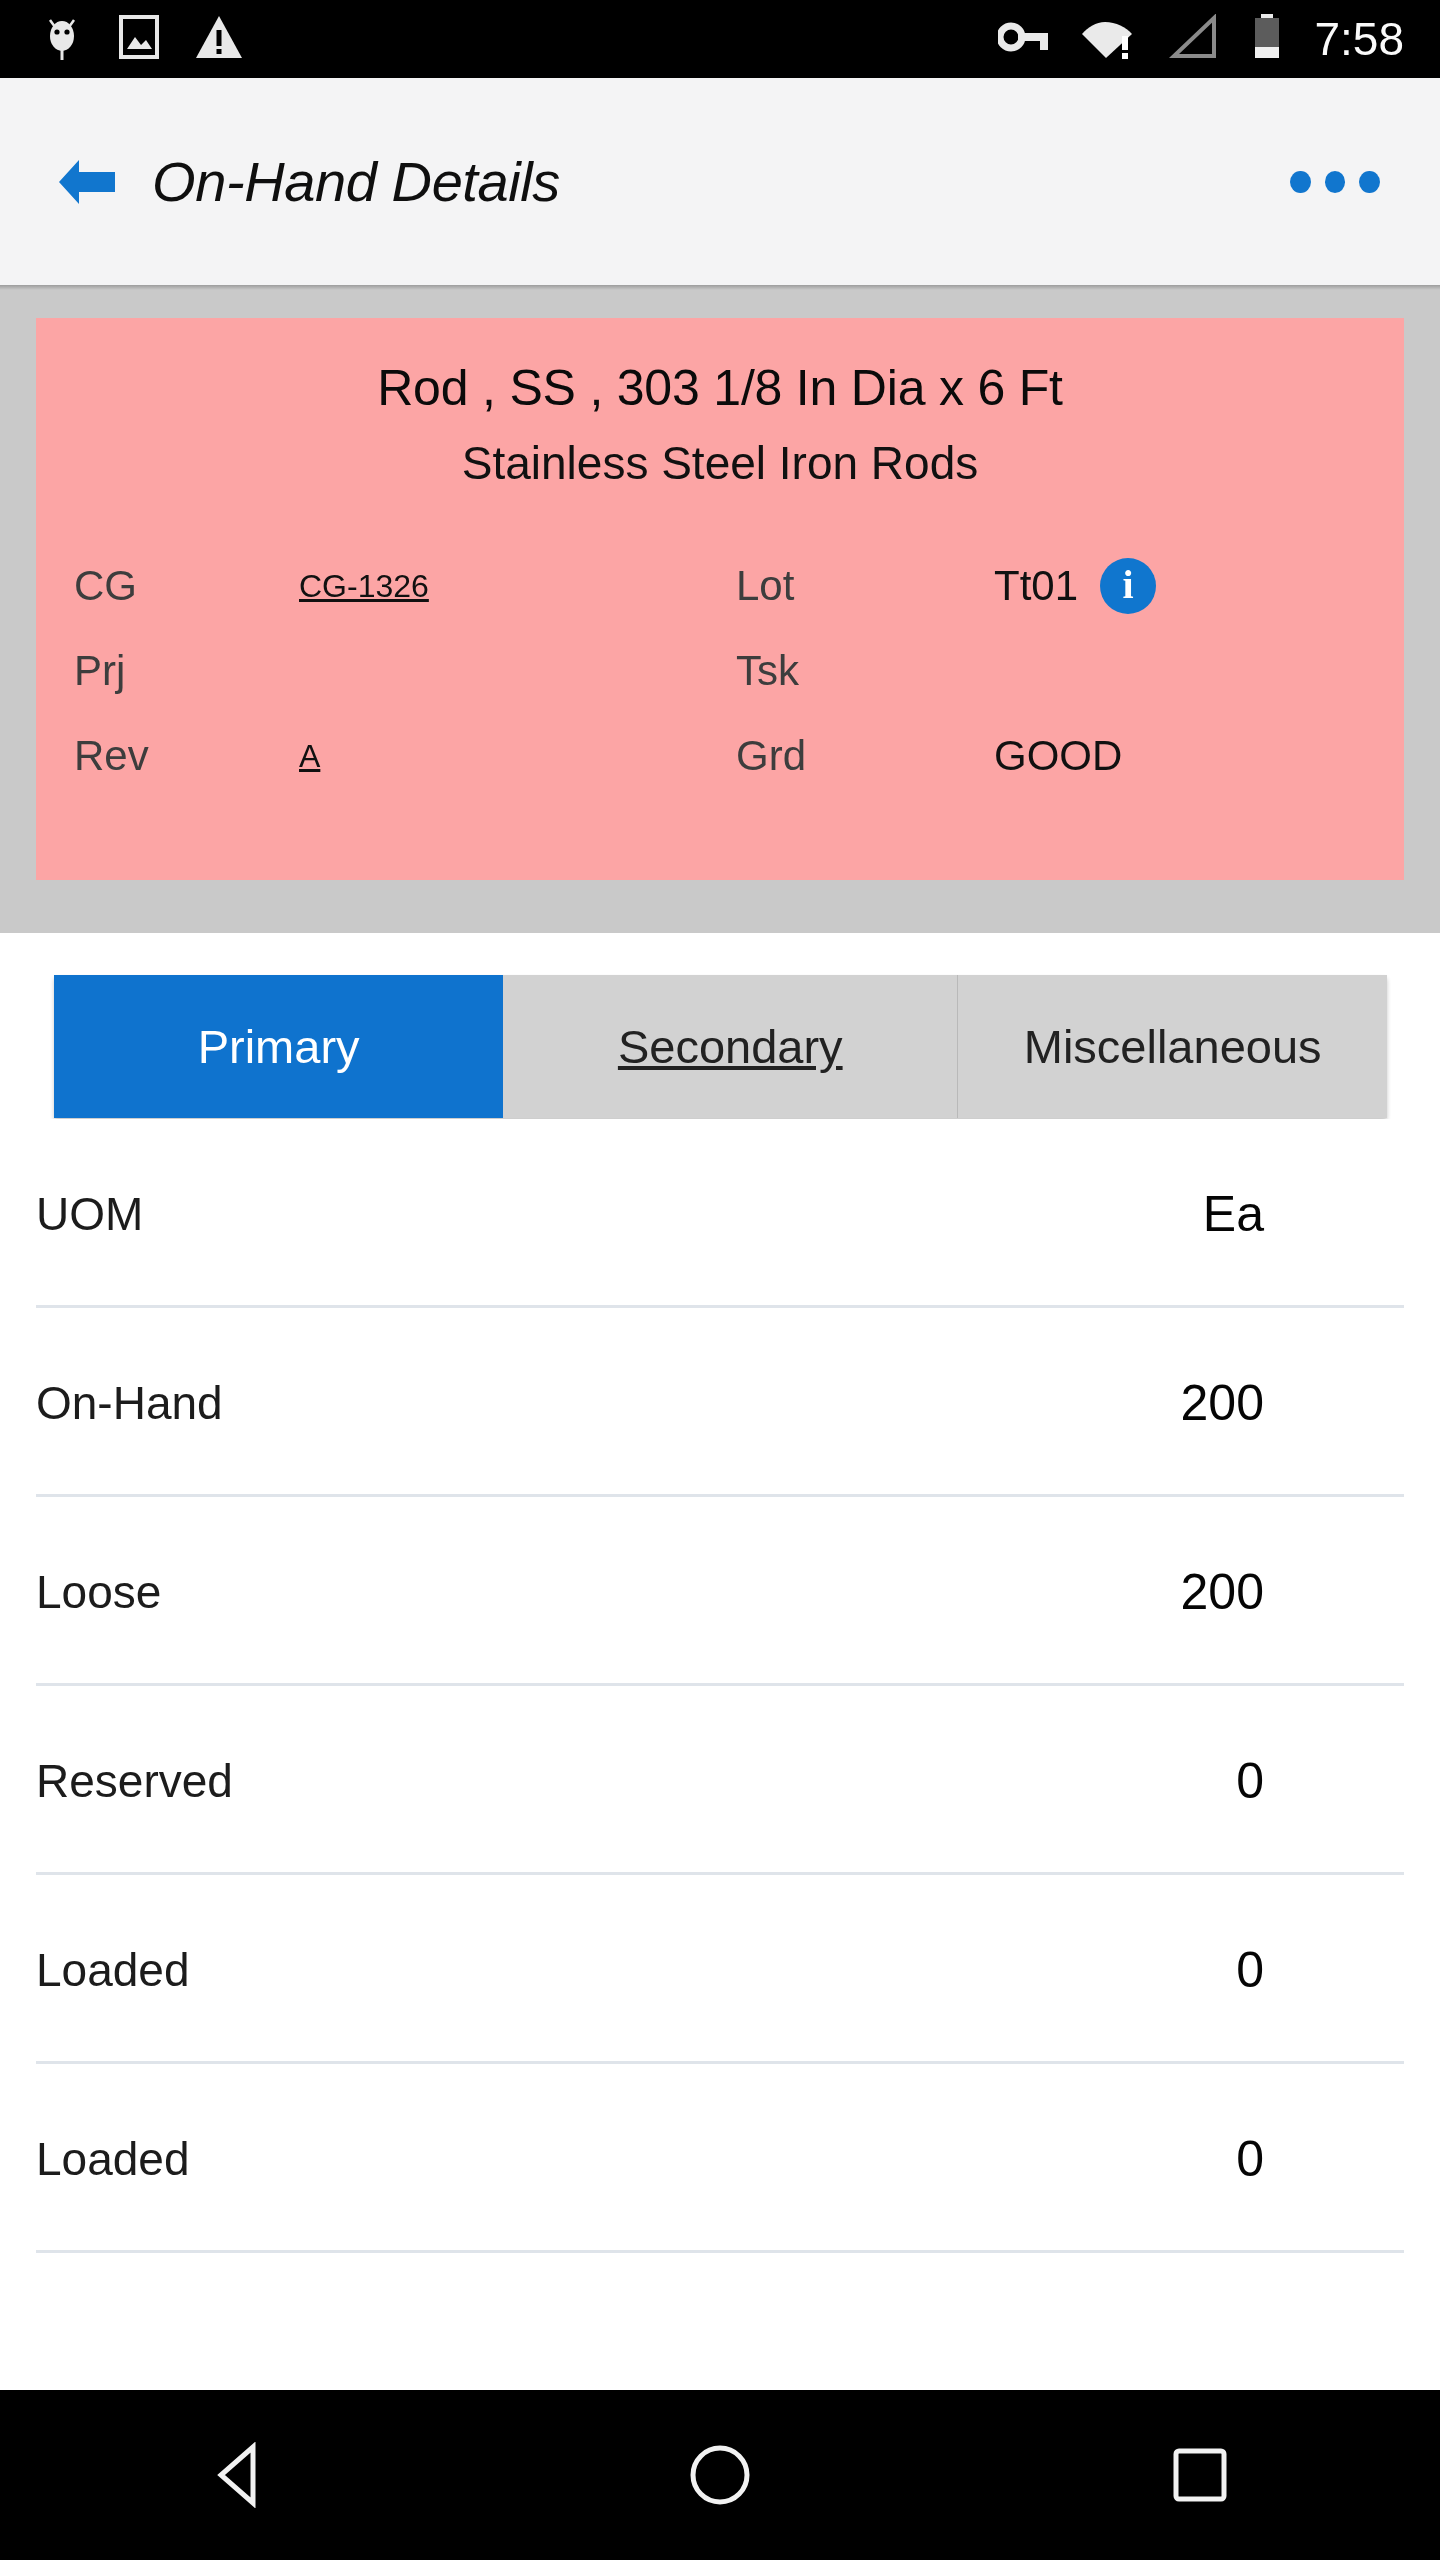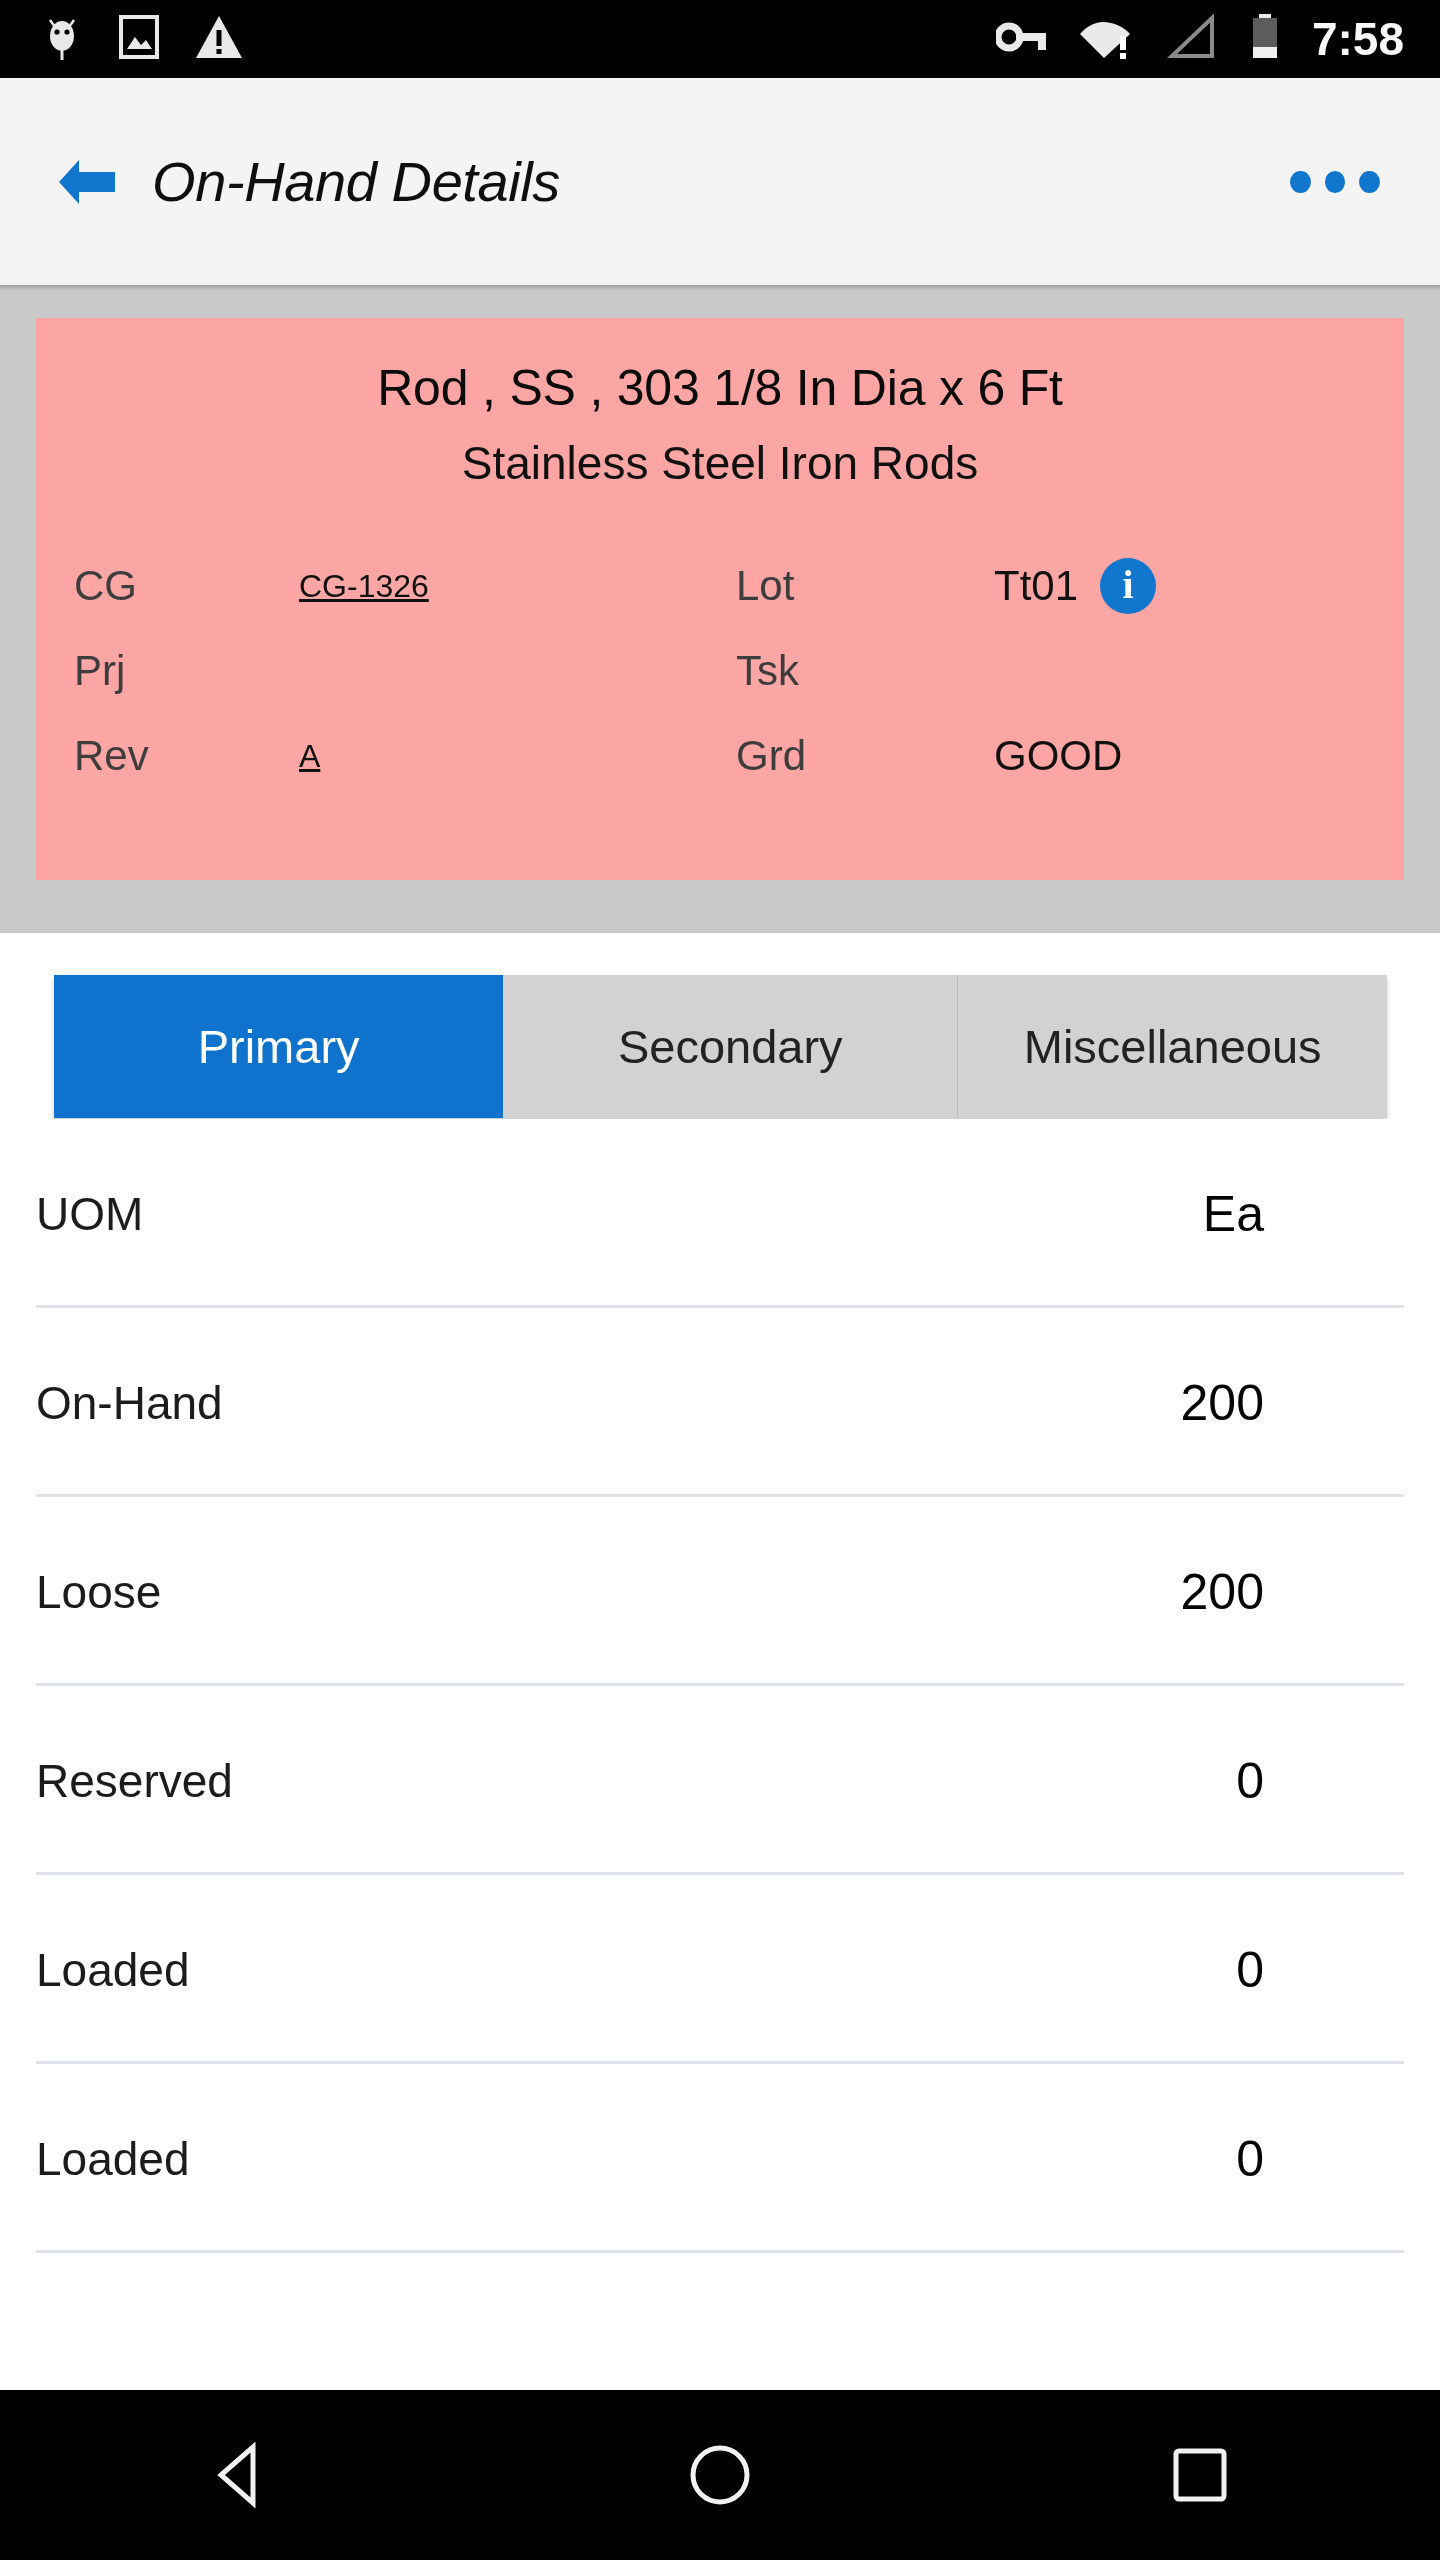--- a/index.html
+++ b/index.html
@@ -9,21 +9,21 @@
     font-family:"Liberation Sans", sans-serif;
     overflow:hidden;
   }
 
   
   .status-bar{
     position:absolute; left:0; top:0; width:1440px; height:78px;
     background:#000000; display:flex; align-items:center;
   }
   .status-left{ display:flex; align-items:center; gap:34px; margin-left:40px; }
-  .status-right{ margin-left:auto; display:flex; align-items:center; gap:30px; margin-right:36px;font-weight:bold; }
+  .status-right{ margin-left:auto; display:flex; align-items:center; gap:30px; margin-right:36px; }
   .sb-icon{ display:block; }
   .status-time{
     color:#fafafa; font-size:46px; letter-spacing:0px; line-height:1;
     font-family:"Liberation Sans", sans-serif;
   }
 
   
   .app-bar{
     position:absolute; left:0; top:78px; width:1440px; height:207px;
     background:#f4f4f5; display:flex; align-items:center;
@@ -88,21 +88,21 @@
     display:flex; border-radius:3px; overflow:visible;
     box-shadow:0 3px 4px rgba(0,0,0,0.22);
   }
   .tab{
     display:flex; align-items:center; justify-content:center;
     font-size:47px; color:#222222; background:#d2d2d2;
     border-right:1px solid #b9b9b9; position:relative;
   }
   .tab:last-child{ border-right:none; }
   .tab-primary{ width:460px; background:#0f73ce; color:#ffffff; border-right:none; }
-  .tab-secondary{ width:466px; }
+  .tab-secondary{ width:466px;text-decoration:underline; }
   .tab-misc{ width:439px; }
 
   
   .detail-list{
     position:absolute; left:0; top:1119px; width:1440px; height:1271px;
     background:#ffffff;
   }
   .row{
     position:relative; height:189px; display:flex; align-items:center;
     padding:0 36px;

